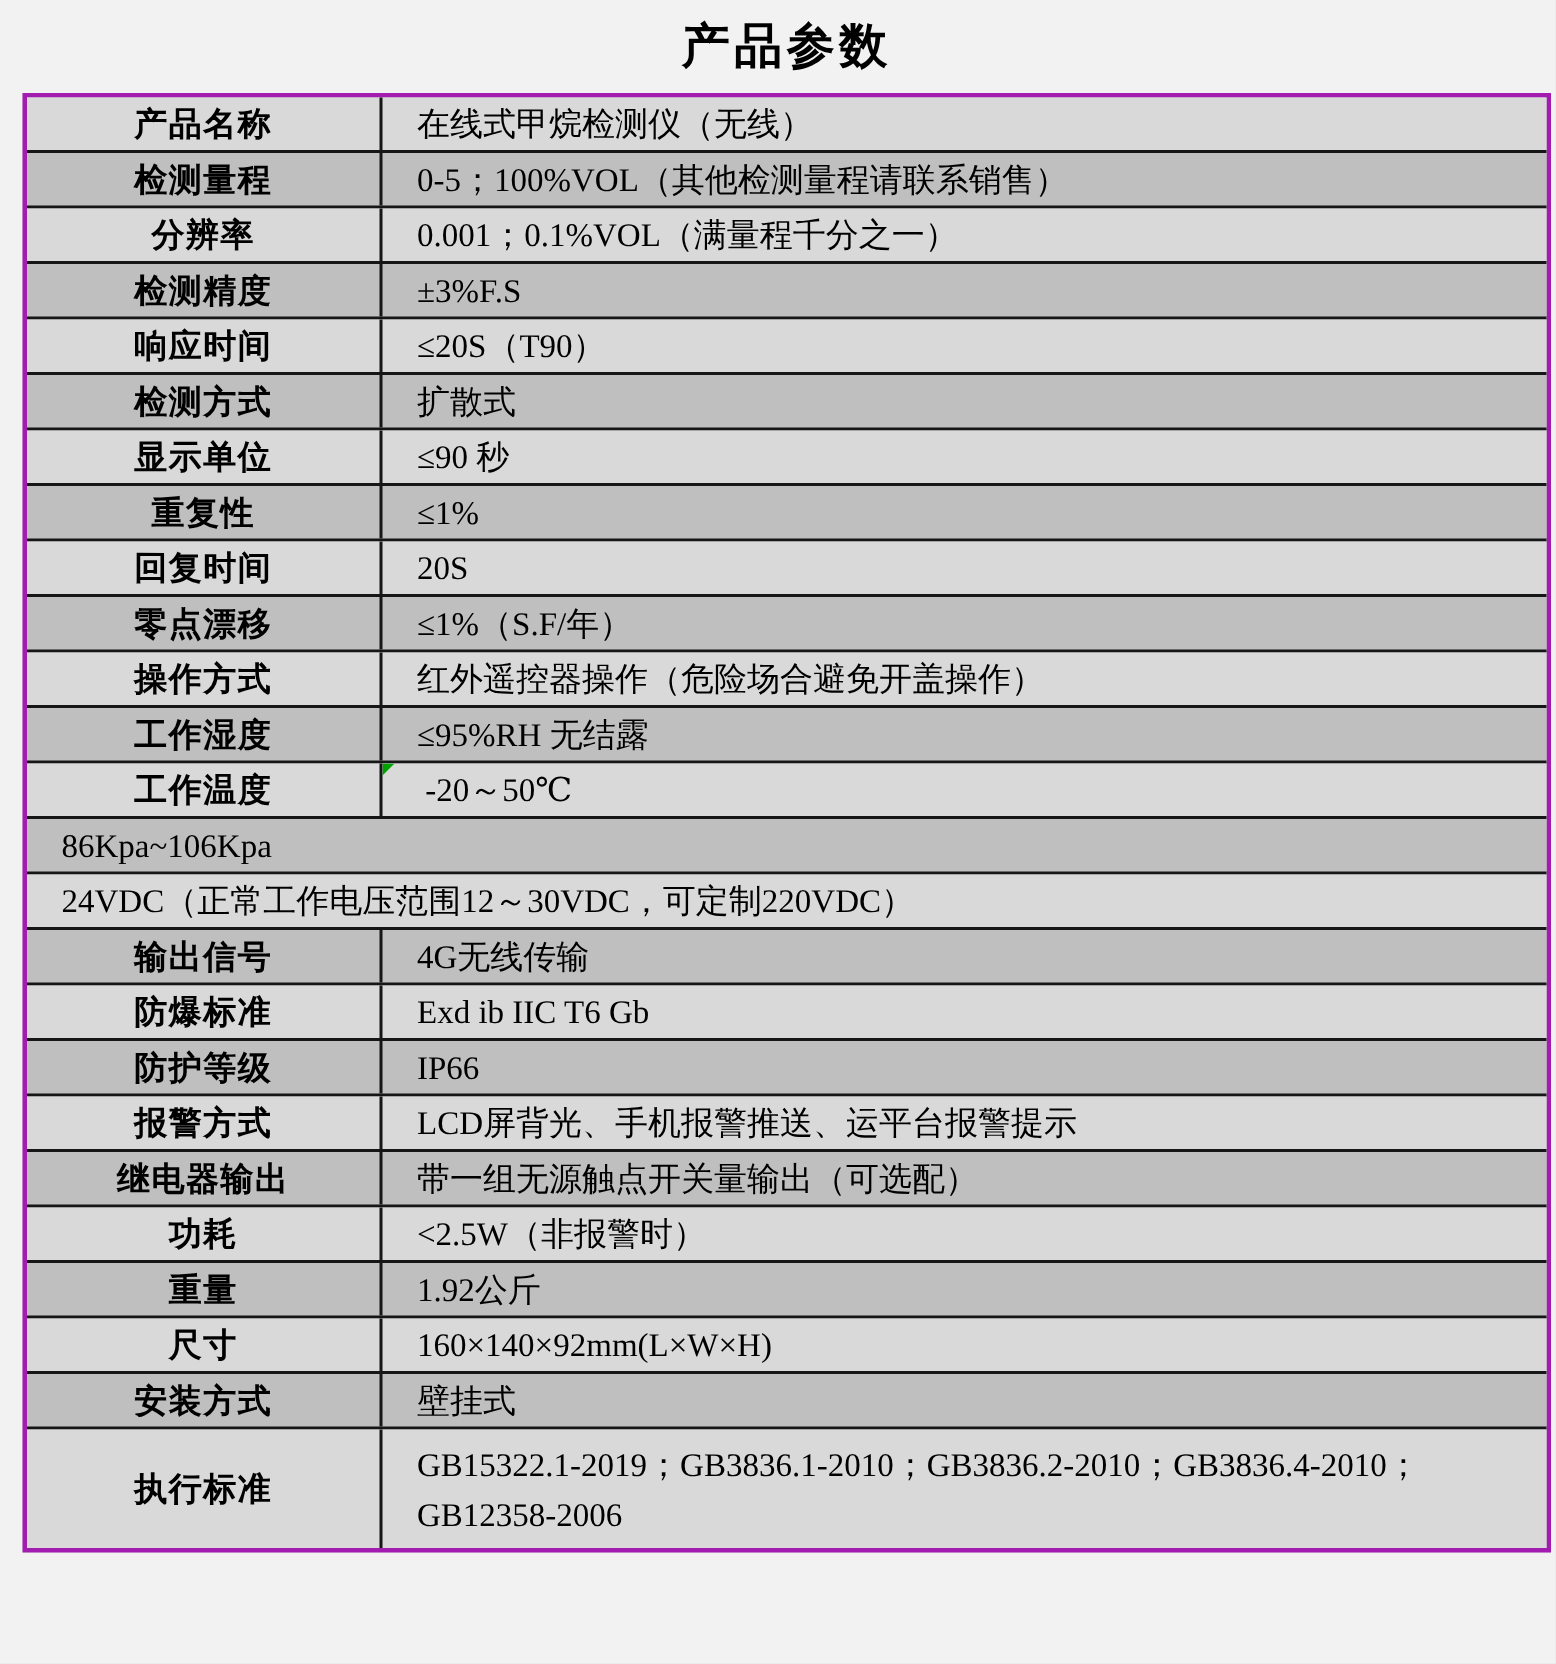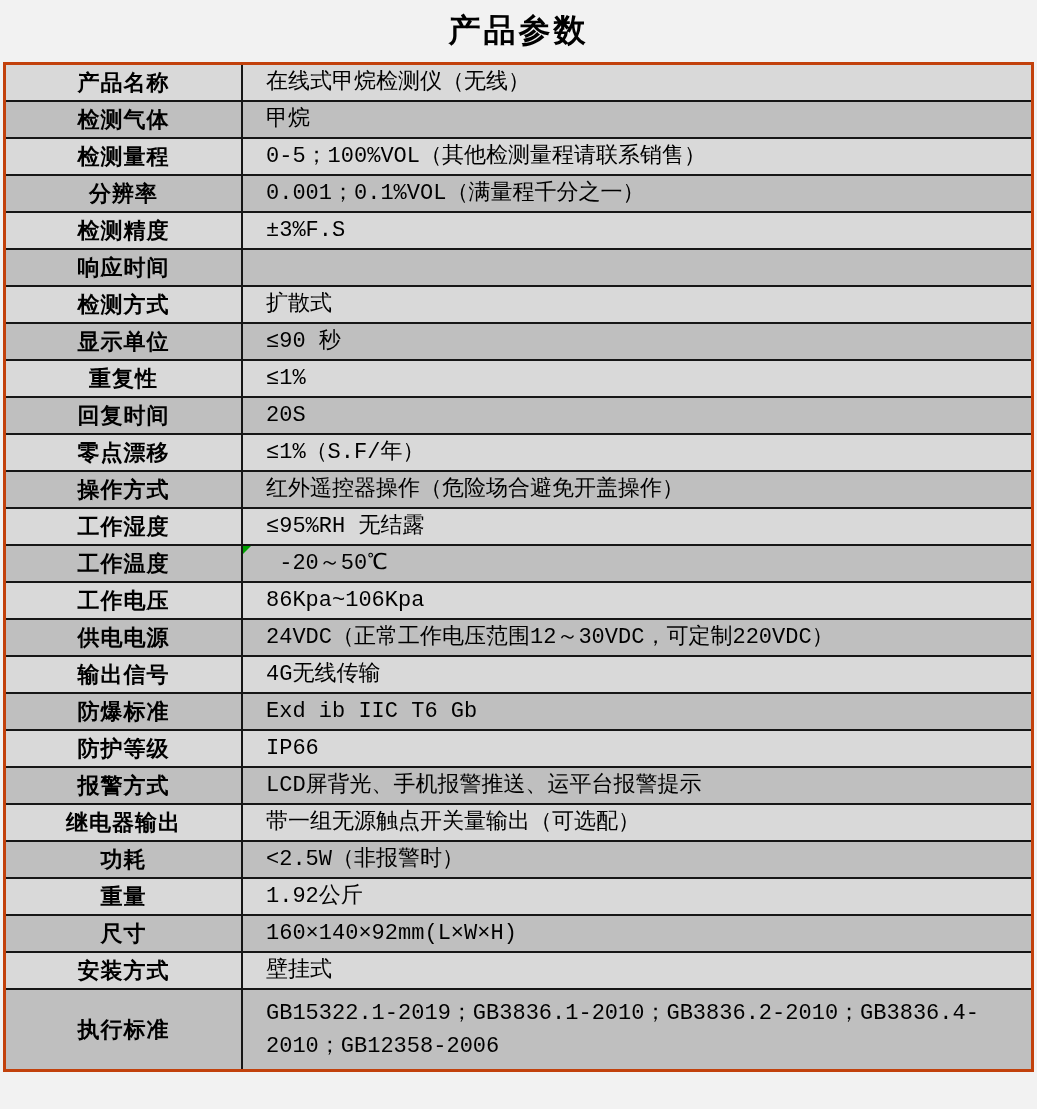--- a/index.html
+++ b/index.html
@@ -8,37 +8,37 @@
     background: #f2f2f2;
     width: 1037px;
     font-family: "Liberation Serif", "DejaVu Serif", serif;
     color: #000000;
   }
   .page {
     width: 1037px;
     height: 1109px;
     box-sizing: border-box;
     overflow: hidden;
+    padding-left: 12px;
   }
   .title-bar {
     height: 62px;
     display: flex;
     align-items: center;
     justify-content: center;
   }
   .title-bar .title {
     font-size: 32px;
     font-weight: bold;
     letter-spacing: 3px;
   }
   .spec-table {
     margin: 0 3px;
-    border: 3px solid #c2410c;
+    border: 3px solid #a21caf;
     background: #d9d9d9;
-    font-family: Liberation Mono, monospace;
   }
   .row {
     display: flex;
     height: 37px;
     box-sizing: border-box;
     border-bottom: 2px solid #161616;
   }
   .row:nth-child(odd) { background: #d9d9d9; }
   .row:nth-child(even) { background: #bfbfbf; }
   .row:last-child {
@@ -90,26 +90,20 @@
   </div>
 
   <div class="spec-table" id="spec-table">
   <div class="row">
     <div class="cell label">产品名称</div>
     <div class="cell value">
       <span class="value-text">在线式甲烷检测仪（无线）</span>
     </div>
   </div>
 
-  <div class="row">
-    <div class="cell label">检测气体</div>
-    <div class="cell value">
-      <span class="value-text">甲烷</span>
-    </div>
-  </div>
 
   <div class="row">
     <div class="cell label">检测量程</div>
     <div class="cell value">
       <span class="value-text">0-5；100%VOL（其他检测量程请联系销售）</span>
     </div>
   </div>
 
   <div class="row">
     <div class="cell label">分辨率</div>
@@ -121,20 +115,23 @@
   <div class="row">
     <div class="cell label">检测精度</div>
     <div class="cell value">
       <span class="value-text">±3%F.S</span>
     </div>
   </div>
 
 
   <div class="row">
     <div class="cell label">响应时间</div>
+    <div class="cell value">
+      <span class="value-text">≤20S（T90）</span>
+    </div>
   </div>
 
   <div class="row">
     <div class="cell label">检测方式</div>
     <div class="cell value">
       <span class="value-text">扩散式</span>
     </div>
   </div>
 
   <div class="row">
@@ -181,28 +178,26 @@
 
   <div class="row">
     <div class="cell label">工作温度</div>
     <div class="cell value">
       <span class="value-text"> -20～50℃</span>
     <span class="comment-marker"></span>
         </div>
   </div>
 
   <div class="row">
-    <div class="cell label">工作电压</div>
     <div class="cell value">
       <span class="value-text">86Kpa~106Kpa</span>
     </div>
   </div>
 
   <div class="row">
-    <div class="cell label">供电电源</div>
     <div class="cell value">
       <span class="value-text">24VDC（正常工作电压范围12～30VDC，可定制220VDC）</span>
     </div>
   </div>
 
   <div class="row">
     <div class="cell label">输出信号</div>
     <div class="cell value">
       <span class="value-text">4G无线传输</span>
     </div>

